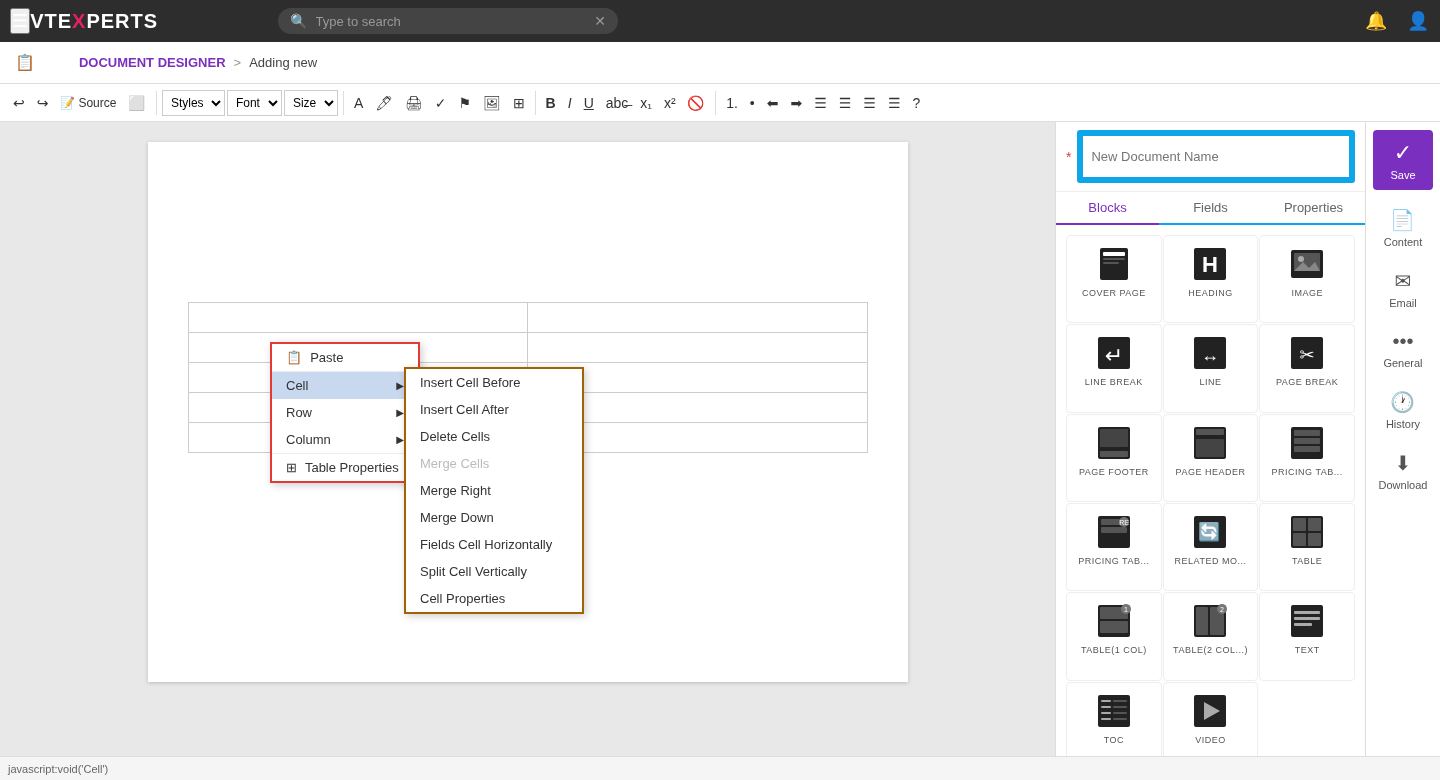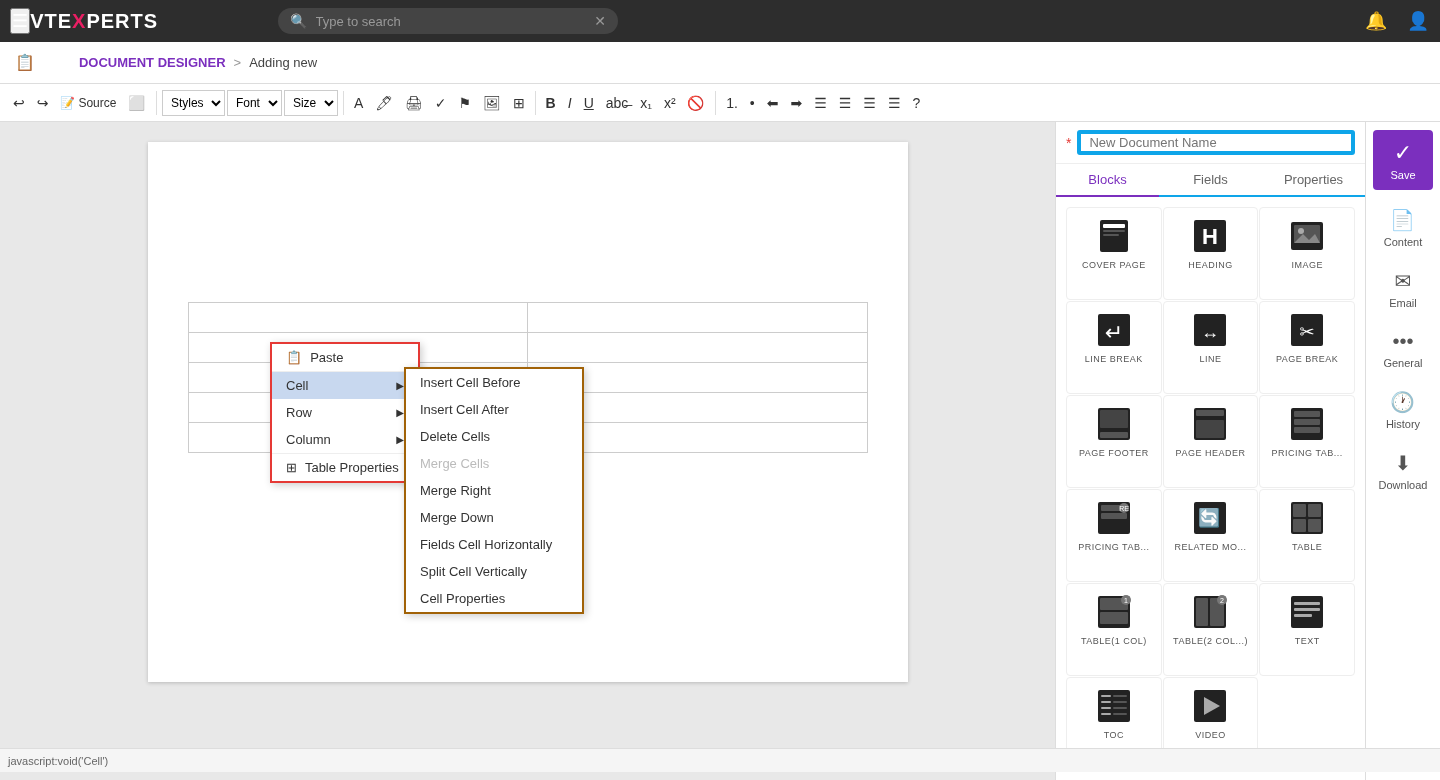--- a/index.html
+++ b/index.html
@@ -183,23 +183,23 @@
     }
     .doc-name-row {
       display: flex;
       align-items: center;
       padding: 8px 10px;
       border-bottom: 1px solid #eee;
       gap: 6px;
     }
     .doc-name-input {
       flex: 1;
-      border: 4px solid #0ea5e9;
+      border: 6px solid #0ea5e9;
       border-radius: 3px;
-      padding: 1px 8px;
+      padding: 13px 8px;
       font-size: 13px;
       outline: none;
     }
     .required-star { color: #e53935; font-size: 14px; }
     .sidebar-tabs {
       display: flex;
       border-bottom: 2px solid #0ea5e9;
     }
     .sidebar-tab {
       flex: 1;
@@ -287,21 +287,21 @@
       cursor: pointer;
       font-size: 11px;
       gap: 3px;
       margin-bottom: 5px;
     }
     .save-btn .icon { font-size: 22px; }
 
     
     .status-bar {
       position: fixed;
-      bottom: 8px;
+      bottom: 0;
       left: 0;
       right: 0;
       height: 24px;
       background: #f5f5f5;
       border-top: 1px solid #ddd;
       display: flex;
       align-items: center;
       padding: 0 8px;
       font-size: 11px;
       color: #666;

